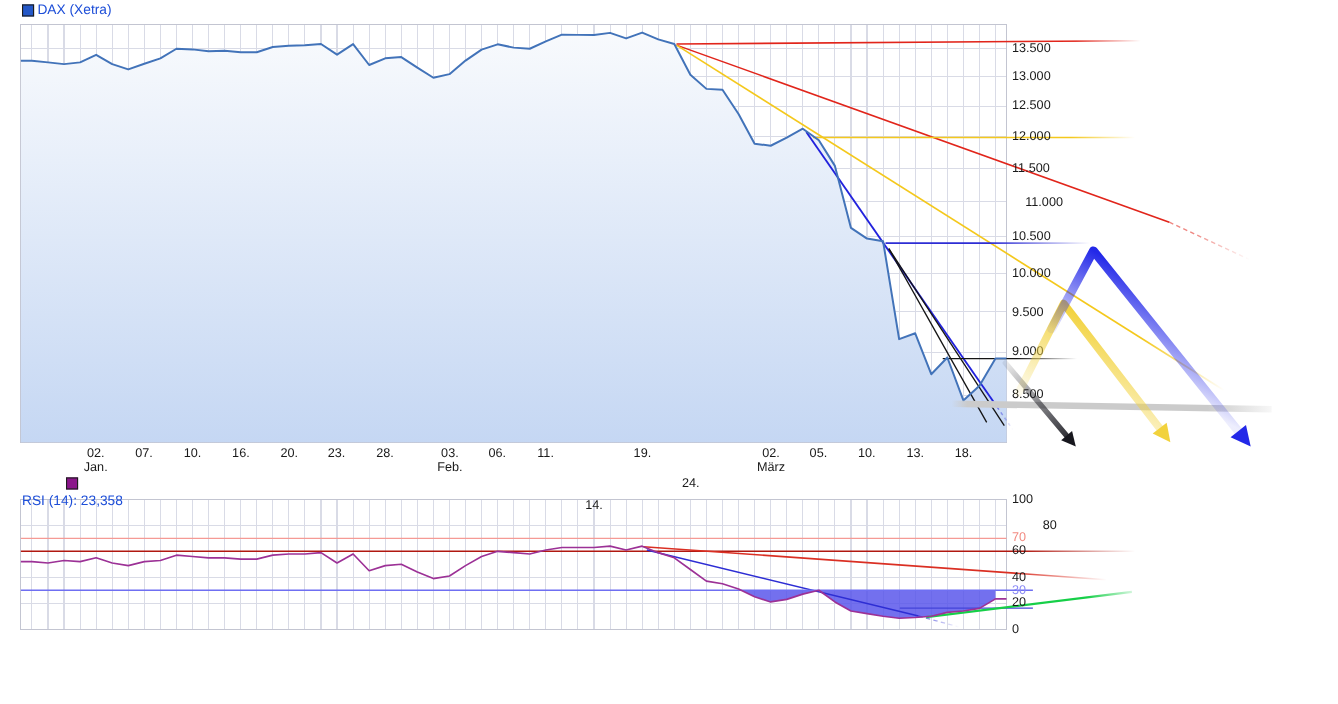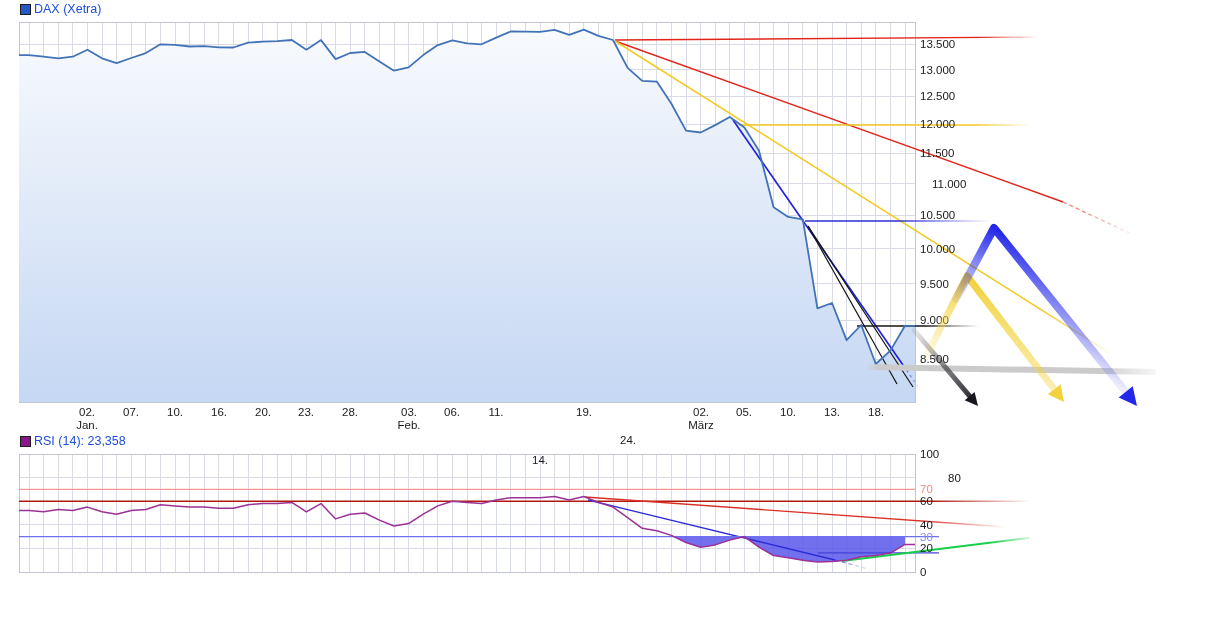--- a/index.html
+++ b/index.html
@@ -6,21 +6,21 @@
   html,body{margin:0;padding:0;background:#ffffff;}
   #stage{position:relative;width:1216px;height:640px;background:#fff;overflow:hidden;
          font-family:"Liberation Sans","DejaVu Sans",sans-serif;}
   #chart-layer{position:absolute;left:0;top:0;z-index:1;}
   #axis-labels{position:absolute;left:0;top:0;width:1216px;height:640px;z-index:2;pointer-events:none;}
   #overlay-layer{position:absolute;left:0;top:0;z-index:3;}
   .legend{position:absolute;z-index:4;display:flex;align-items:center;gap:3px;
           font-size:12.5px;color:#1d4ed8;}
   .swatch{width:9px;height:9px;display:inline-block;border:1px solid #1c1c1c;box-sizing:content-box;}
   #legend-price{left:20px;top:2px;}
-  #legend-rsi{left:20px;top:434px;}
+  #legend-rsi{left:20px;top:434px;flex-direction:column;}
   .ylab{position:absolute;font-size:11.5px;line-height:12px;color:#1a1a1a;white-space:nowrap;}
   .xlab{position:absolute;font-size:11.5px;line-height:12px;color:#1a1a1a;width:44px;text-align:center;}
 </style>
 </head>
 <body>
 
 <div id="stage">
   <svg id="chart-layer" width="1216" height="640">
       <defs>
         <linearGradient id="g0" gradientUnits="userSpaceOnUse" x1="0" y1="22" x2="0" y2="402">

